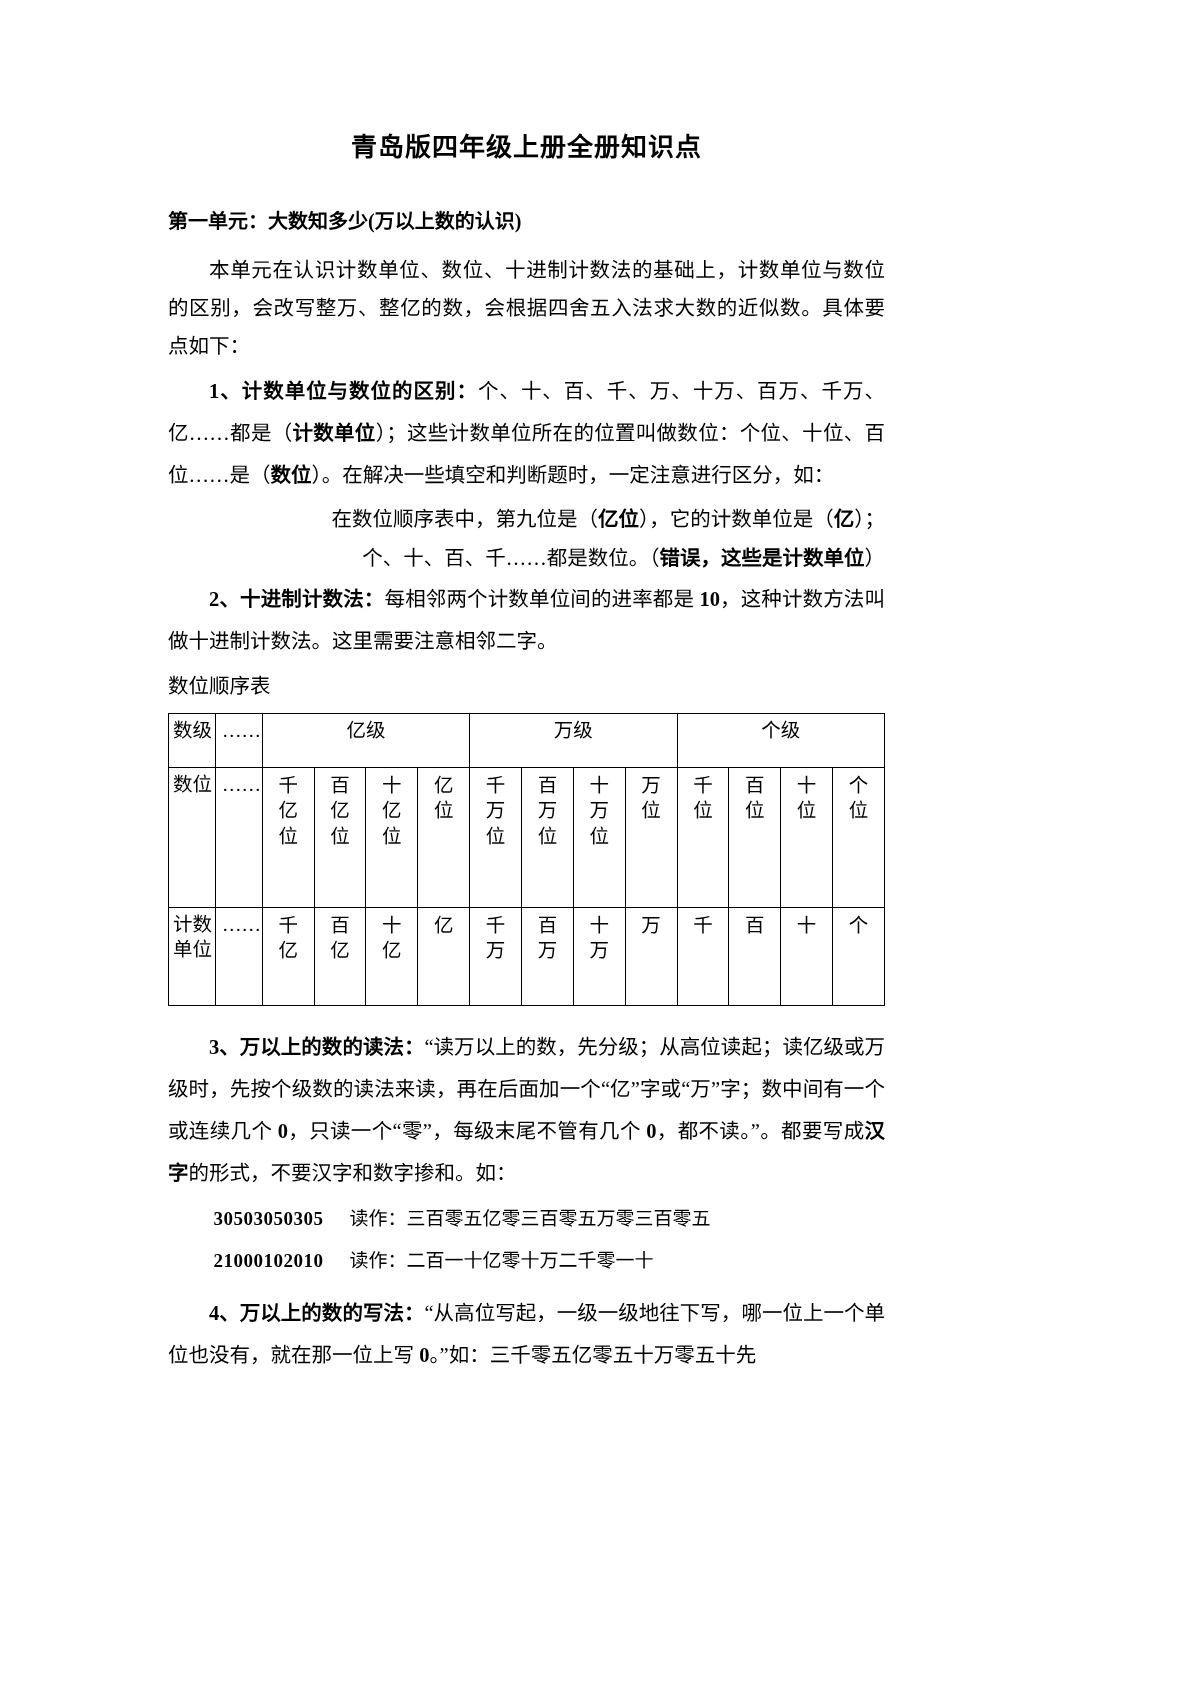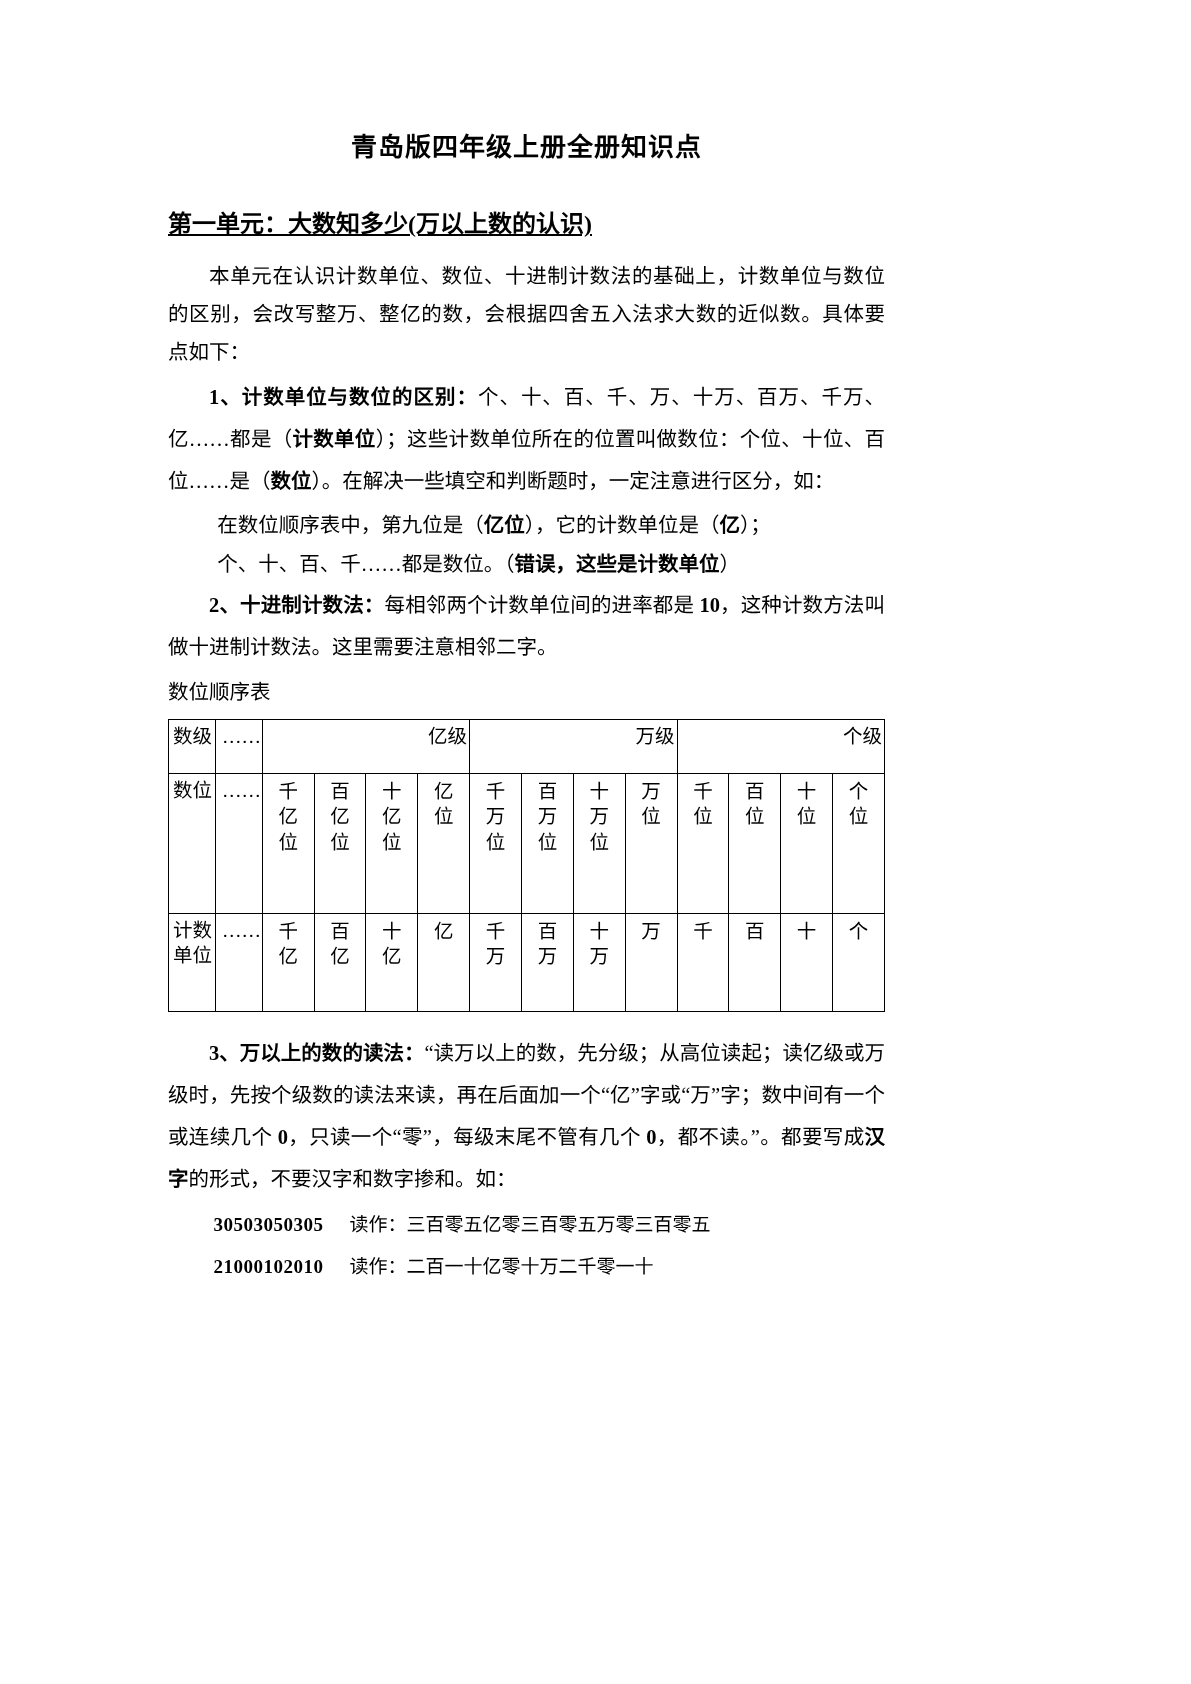--- a/index.html
+++ b/index.html
@@ -23,43 +23,42 @@
   }
   .doc-title {
     text-align: center;
     font-size: 26px;
     font-weight: bold;
     letter-spacing: 1px;
     margin: 0 0 40px 0;
     line-height: 1.4;
   }
   .unit-heading {
-    font-size: 24px;
+    font-size: 20px;
     font-weight: bold;
     margin: 0 0 16px 0;
     line-height: 1.5;
-    text-decoration: underline;
   }
   p.body-para {
     font-size: 20.5px;
     line-height: 1.85;
     margin: 0 0 4px 0;
     text-align: justify;
     text-justify: inter-ideograph;
     text-indent: 2em;
   }
   p.body-para.loose {
     line-height: 2.05;
   }
   p.sub-para {
     font-size: 20.5px;
     line-height: 1.9;
     margin: 0;
     text-indent: 2.4em;
-    text-align: left;
+    text-align: right;
   }
   b, .b {
     font-weight: bold;
   }
   .table-caption {
     font-size: 20.5px;
     line-height: 1.8;
     margin: 6px 0 8px 0;
     text-indent: 0;
   }
@@ -82,21 +81,21 @@
     text-align: left;
     padding-left: 4px;
     white-space: normal;
   }
   table.digit-table td.dots {
     text-align: left;
     padding-left: 6px;
     letter-spacing: 0px;
   }
   table.digit-table td.levelhdr {
-    text-align: right;
+    text-align: center;
     vertical-align: top;
   }
   tr.row-level td { height: 44px; }
   tr.row-place td { height: 130px; }
   tr.row-unit  td { height: 88px; }
   .stacked {
     display: block;
   }
   .stacked span {
     display: block;
@@ -327,14 +326,15 @@
 
   <p class="body-para loose"><b>3、万以上的数的读法：</b><span>“读万以上的数，先分级；从高位读起；读亿级或万级时，先按个级数的读法来读，再在后面加一个“亿”字或“万”字；数中间有一个或连续几个 </span><span class="num-inline">0</span><span>，只读一个“零”，每级末尾不管有几个 </span><span class="num-inline">0</span><span>，都不读。”。都要写成</span><b>汉字</b><span>的形式，不要汉字和数字掺和。如：</span></p>
 
   <div class="examples">
     <div class="row"><span class="num">30503050305</span><span class="gap"></span><span>读作：</span><span>三百零五亿零三百零五万零三百零五</span></div>
     <div class="row"><span class="num">21000102010</span><span class="gap"></span><span>读作：</span><span>二百一十亿零十万二千零一十</span></div>
   </div>
 
   <div class="tail-space"></div>
 
+  <p class="body-para loose"><b>4、万以上的数的写法：</b><span>“从高位写起，一级一级地往下写，哪一位上一个单位也没有，就在那一位上写 </span><span class="num-inline">0</span><span>。”如：三千零五亿零五十万零五十</span><span class="gap"></span><span>先</span></p>
 
 </div>
 
 </body></html>

